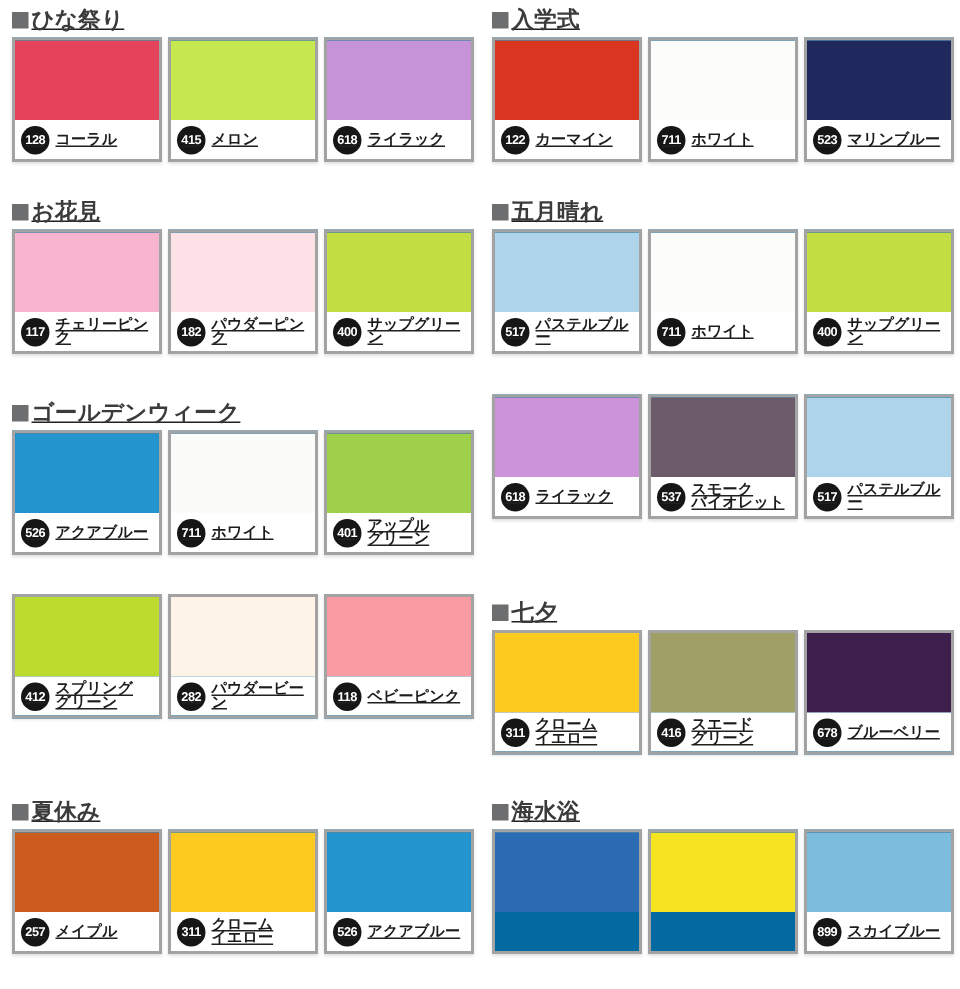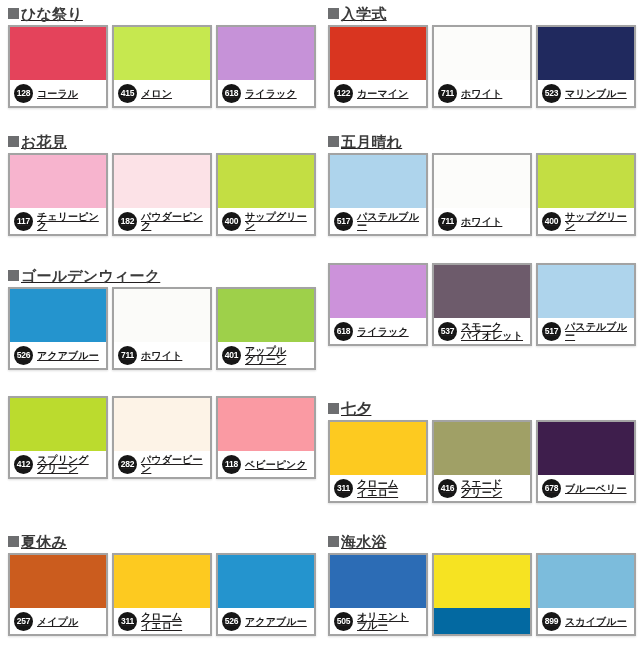--- a/index.html
+++ b/index.html
@@ -391,25 +391,20 @@
         </div>
       </div>
       <div class="group right">
         <div class="group-head">
           <span class="head-bullet"></span>
           <span class="head-title">海水浴</span>
         </div>
         <div class="cards">
           <div class="card">
             <div class="chip" style="background: rgb(44, 108, 181);"></div>
-            <div class="card-label">
-              <span class="badge">505</span>
-              <span class="cname two-line">オリエント
-ブルー</span>
-            </div>
           </div>
           <div class="card">
             <div class="chip" style="background: rgb(246, 227, 34);"></div>
           </div>
           <div class="card">
             <div class="chip" style="background: rgb(124, 188, 220);"></div>
             <div class="card-label">
               <span class="badge">899</span>
               <span class="cname">スカイブルー</span>
             </div>

